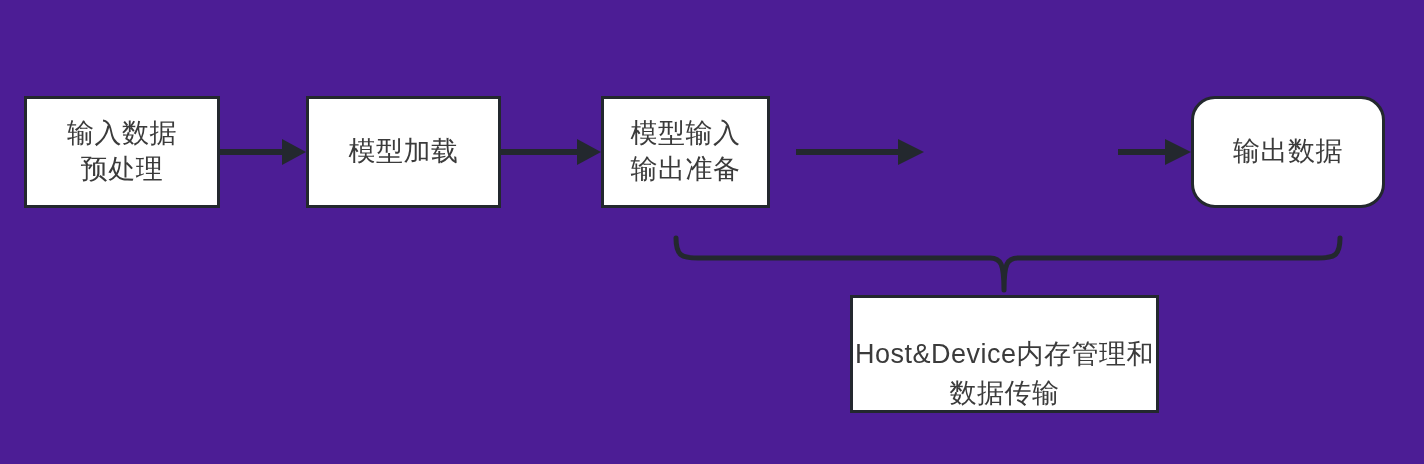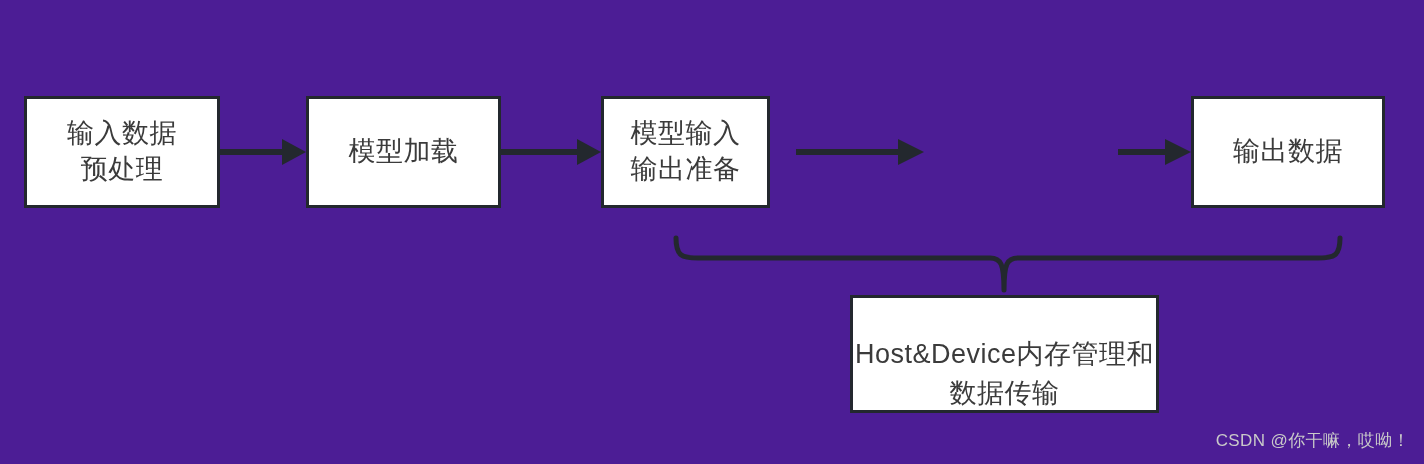--- a/index.html
+++ b/index.html
@@ -34,21 +34,21 @@
     line-height: 1.32;
     letter-spacing: 0.5px;
     white-space: pre-line;
     font-family: "Liberation Sans", "DejaVu Sans", sans-serif;
   }
   
   #node-input-preprocess { left: 24px;   top: 96px; width: 196px; height: 112px; }
   #node-model-load       { left: 306px;  top: 96px; width: 195px; height: 112px; align-items: center; }
   #node-model-io-prep    { left: 601px;  top: 96px; width: 169px; height: 112px; }
   #node-inference-exec   { left: 924px;  top: 96px; width: 194px; height: 112px; }
-  #node-output-data      { left: 1191px; top: 96px; width: 194px; height: 112px; }
+  #node-output-data      { left: 1191px; top: 96px; width: 194px; height: 112px; border-radius: 24px; }
 
   
   #node-memory-transfer {
     left: 850px;
     top: 295px;
     width: 309px;
     height: 118px;
     align-items: flex-end;
     overflow: visible;
   }
@@ -130,15 +130,14 @@
 
 
   <div class="node" id="node-output-data">
     <span class="node-label">输出数据</span>
   </div>
 
   <div class="node" id="node-memory-transfer">
     <span class="node-label">Host&amp;Device内存管理和数据传输</span>
   </div>
 
-  <div class="watermark">CSDN @你干嘛，哎呦！</div>
 
 </div>
 
 </body></html>

